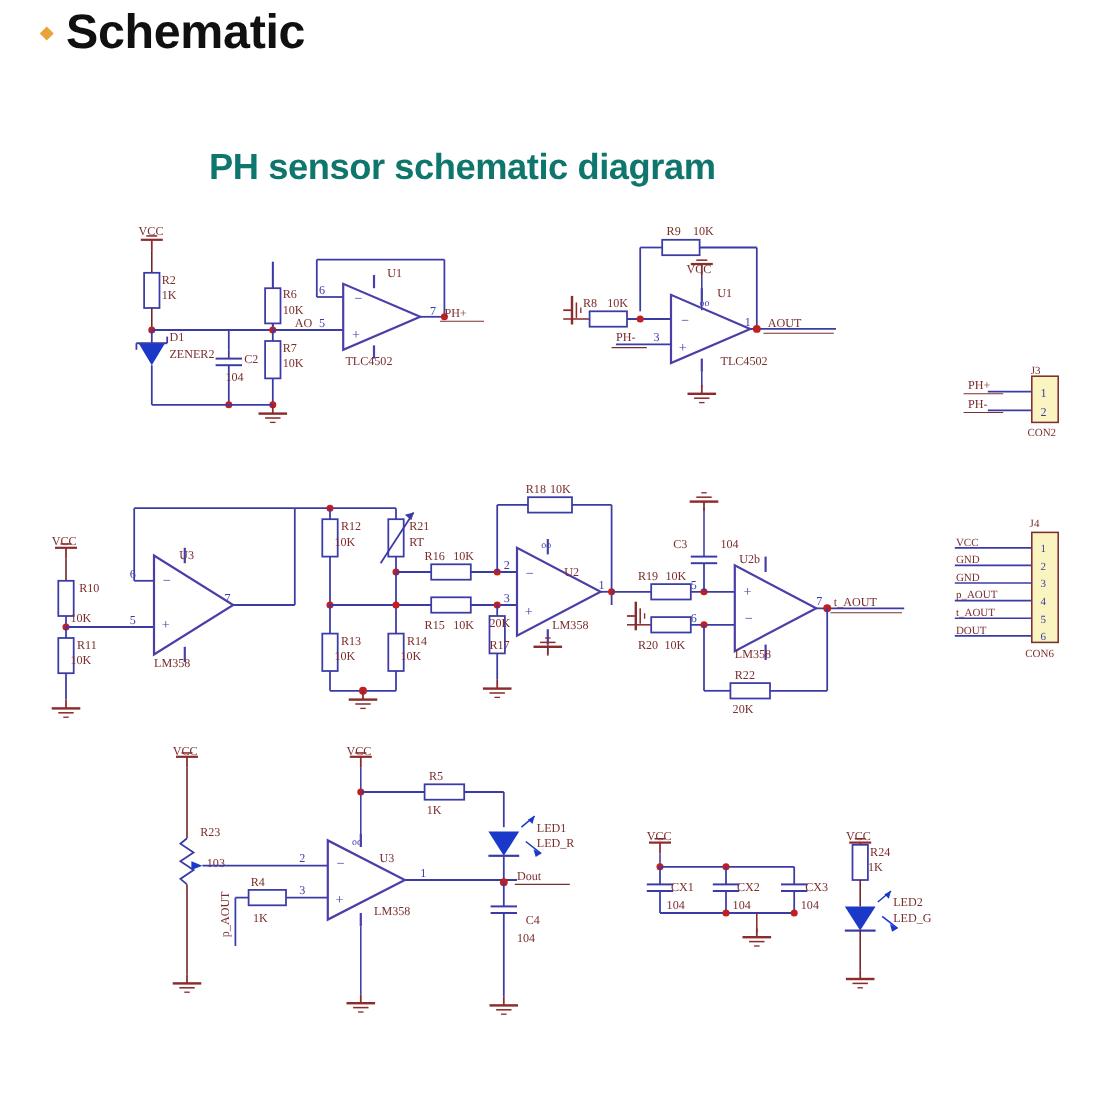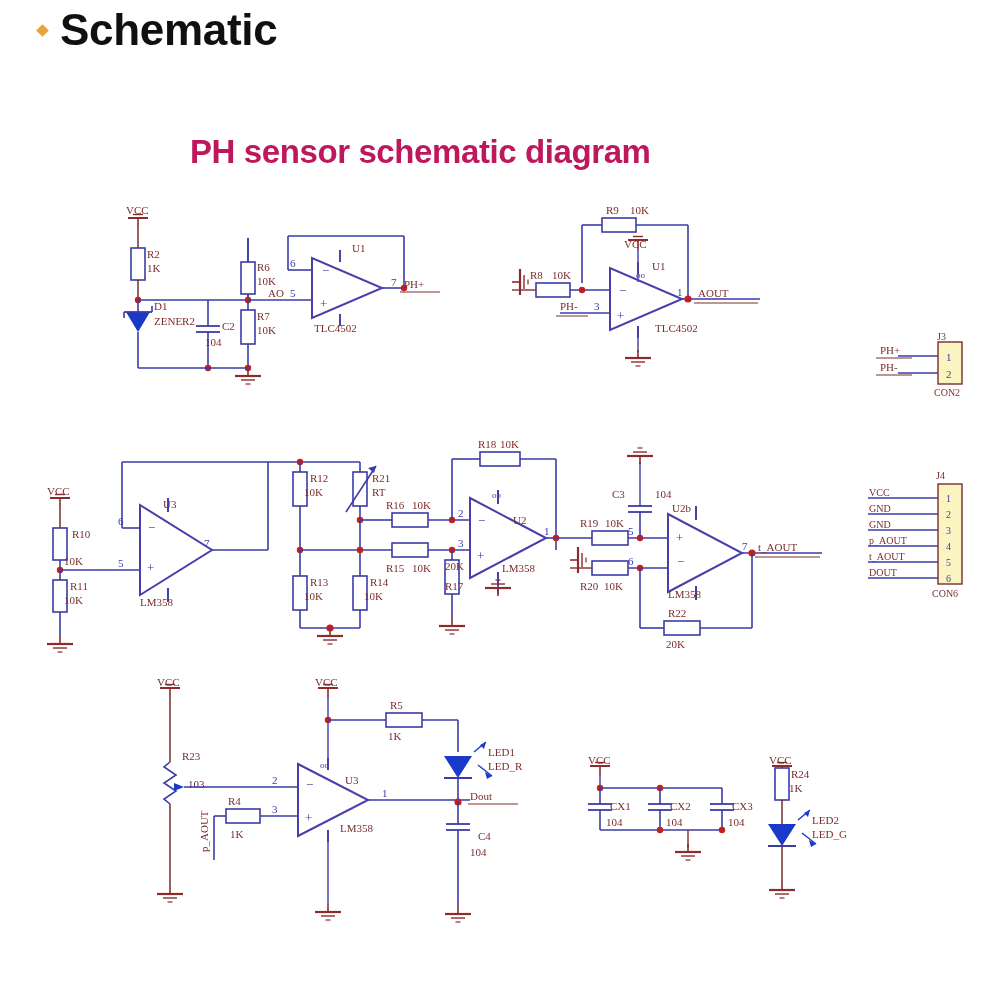--- a/index.html
+++ b/index.html
@@ -4,21 +4,21 @@
 <style>
   html,body{margin:0;padding:0;background:#ffffff;}
   body{width:1000px;height:1000px;font-family:"Liberation Serif",serif;overflow:hidden;position:relative;}
   #page{position:relative;width:1000px;height:1000px;background:#fff;}
 
   
   .slide-title{position:absolute;left:38px;top:8px;display:flex;align-items:center;gap:13px;}
   .bullet-diamond{width:9px;height:9px;background:#E8A33D;transform:rotate(45deg);display:block;}
   .slide-title-text{font-family:"Liberation Sans",sans-serif;font-weight:bold;font-size:44px;color:#101010;letter-spacing:-.3px;line-height:1;}
   .diagram-title{position:absolute;left:190px;top:133px;font-family:"Liberation Sans",sans-serif;font-weight:bold;
-                 font-size:33px;color:#be185d;letter-spacing:-.4px;white-space:nowrap;}
+                 font-size:33px;color:#0f766e;letter-spacing:-.4px;white-space:nowrap;}
 
   
   #sch{position:absolute;left:0;top:0;width:1000px;height:1000px;}
   #sch text{font-family:"Liberation Serif",serif;}
 </style>
 </head>
 <body>
 
 <div id="page">
 

